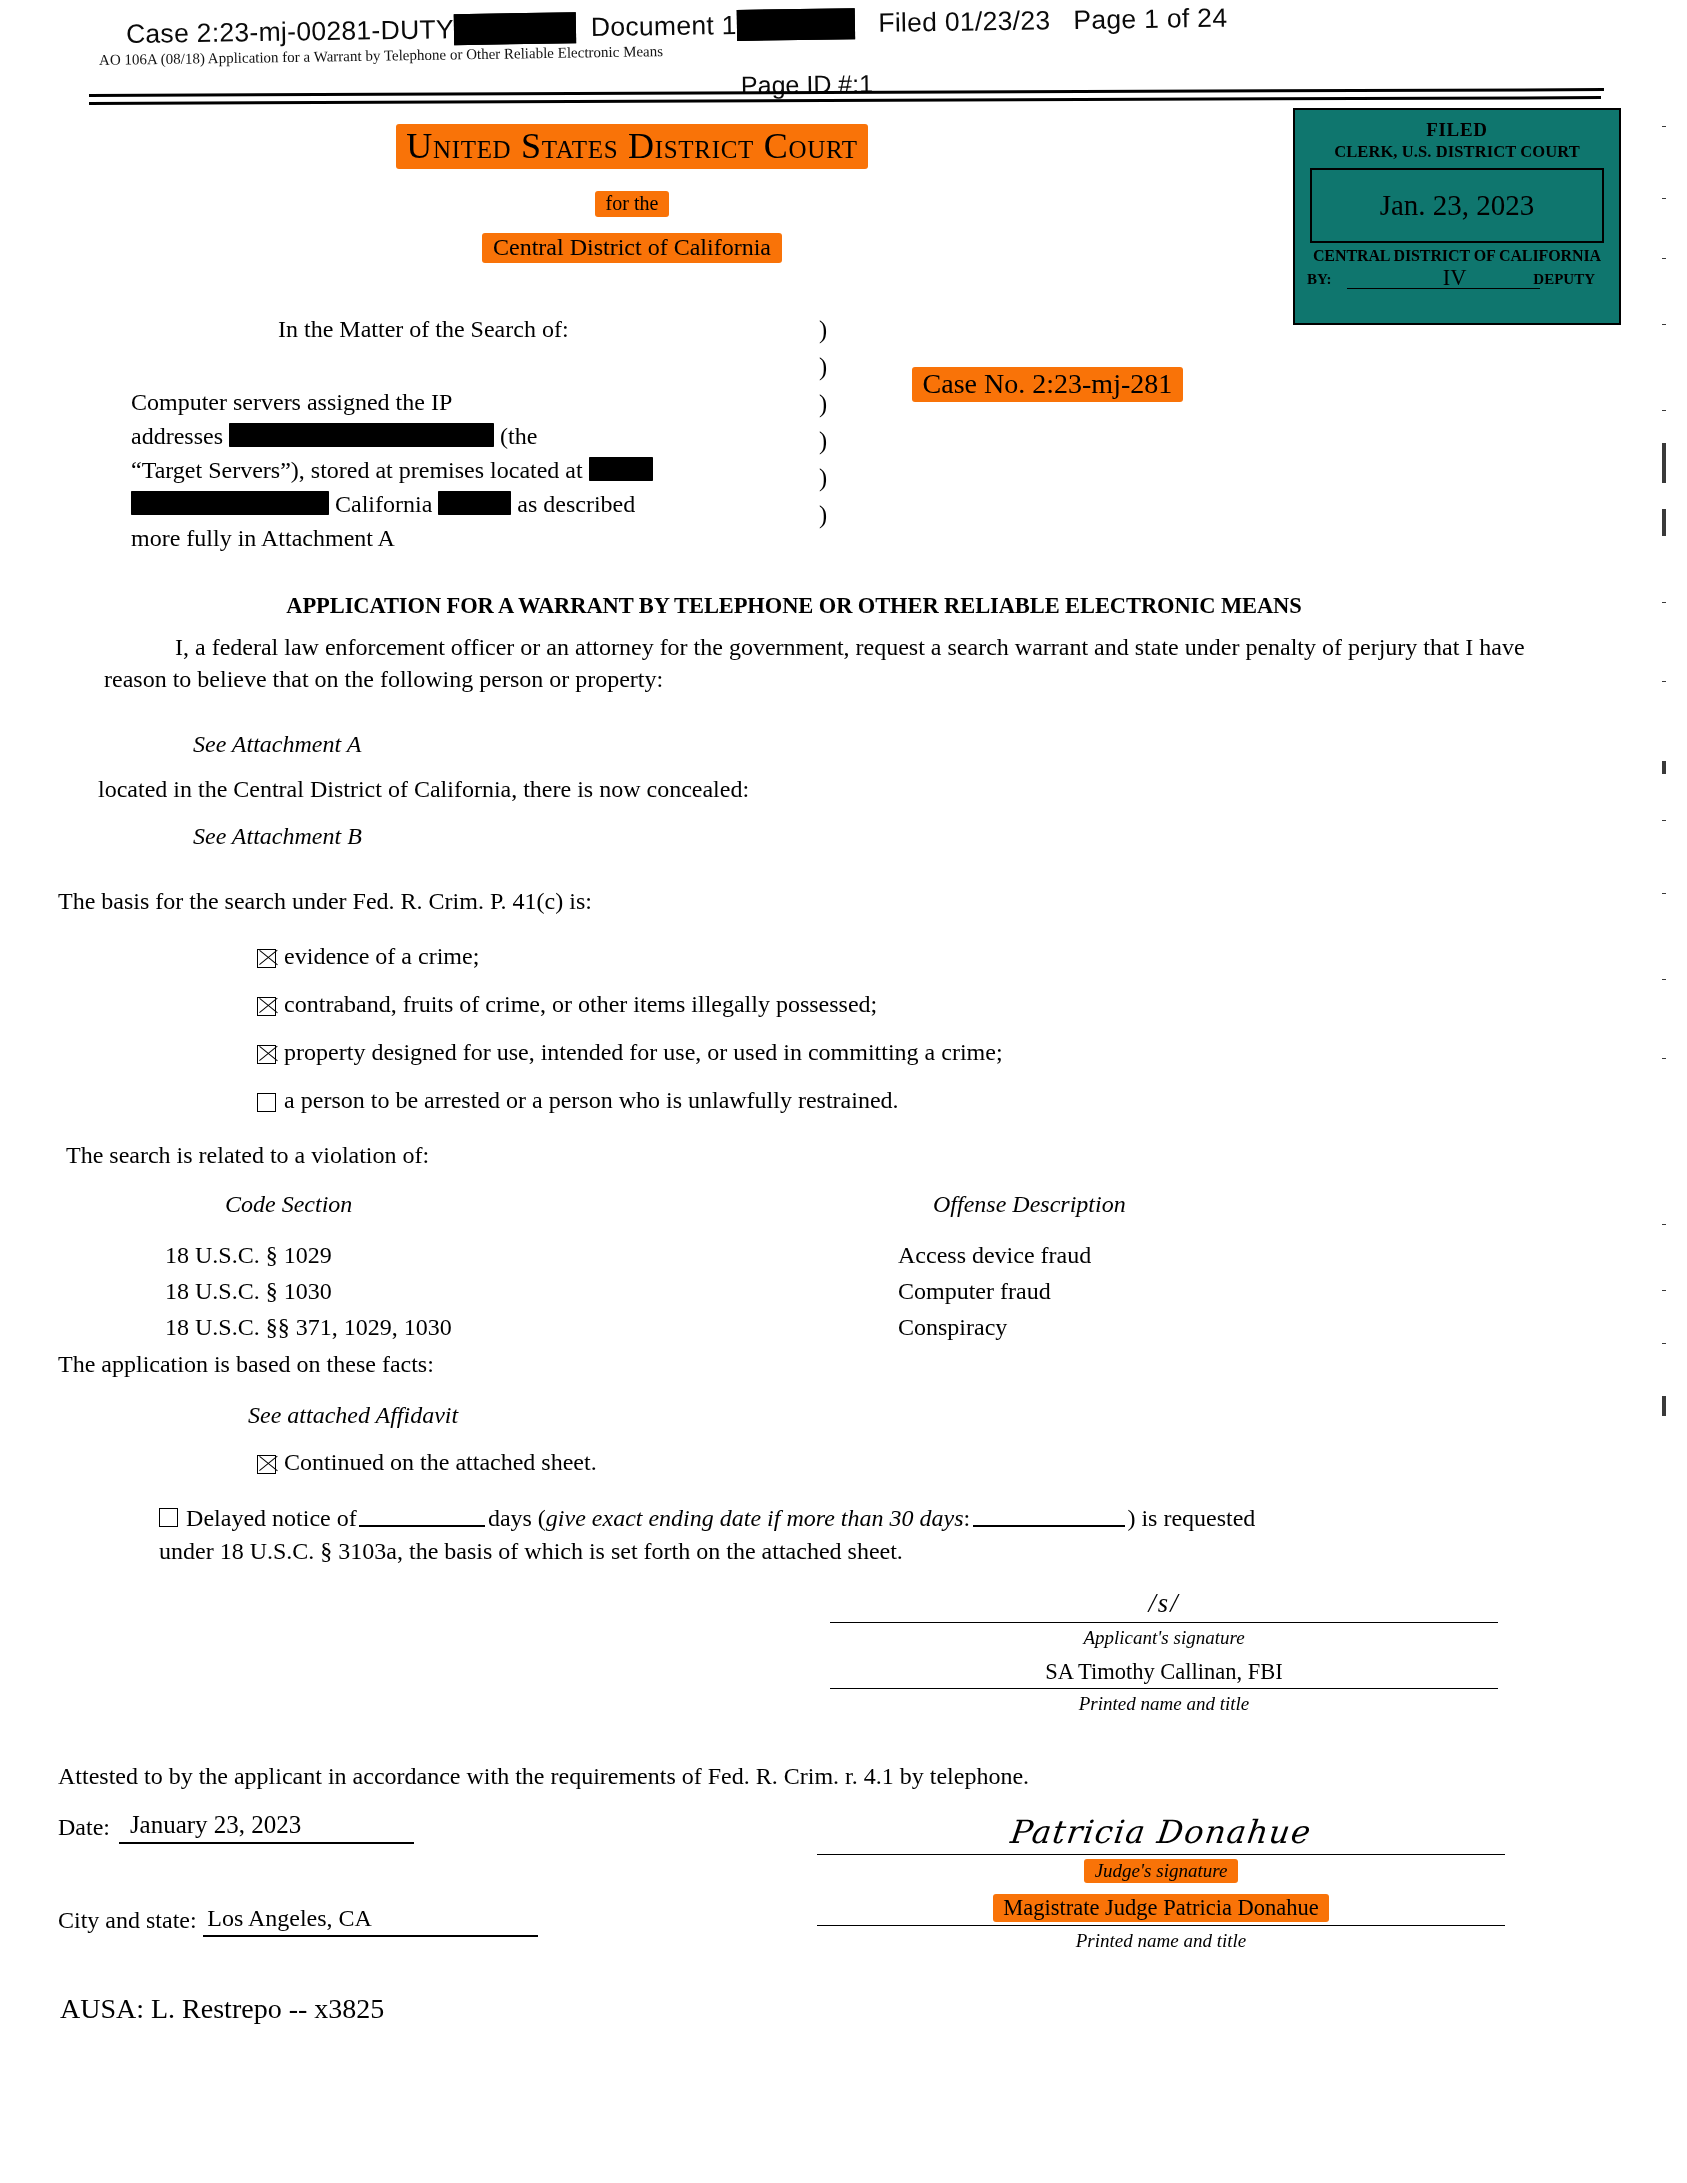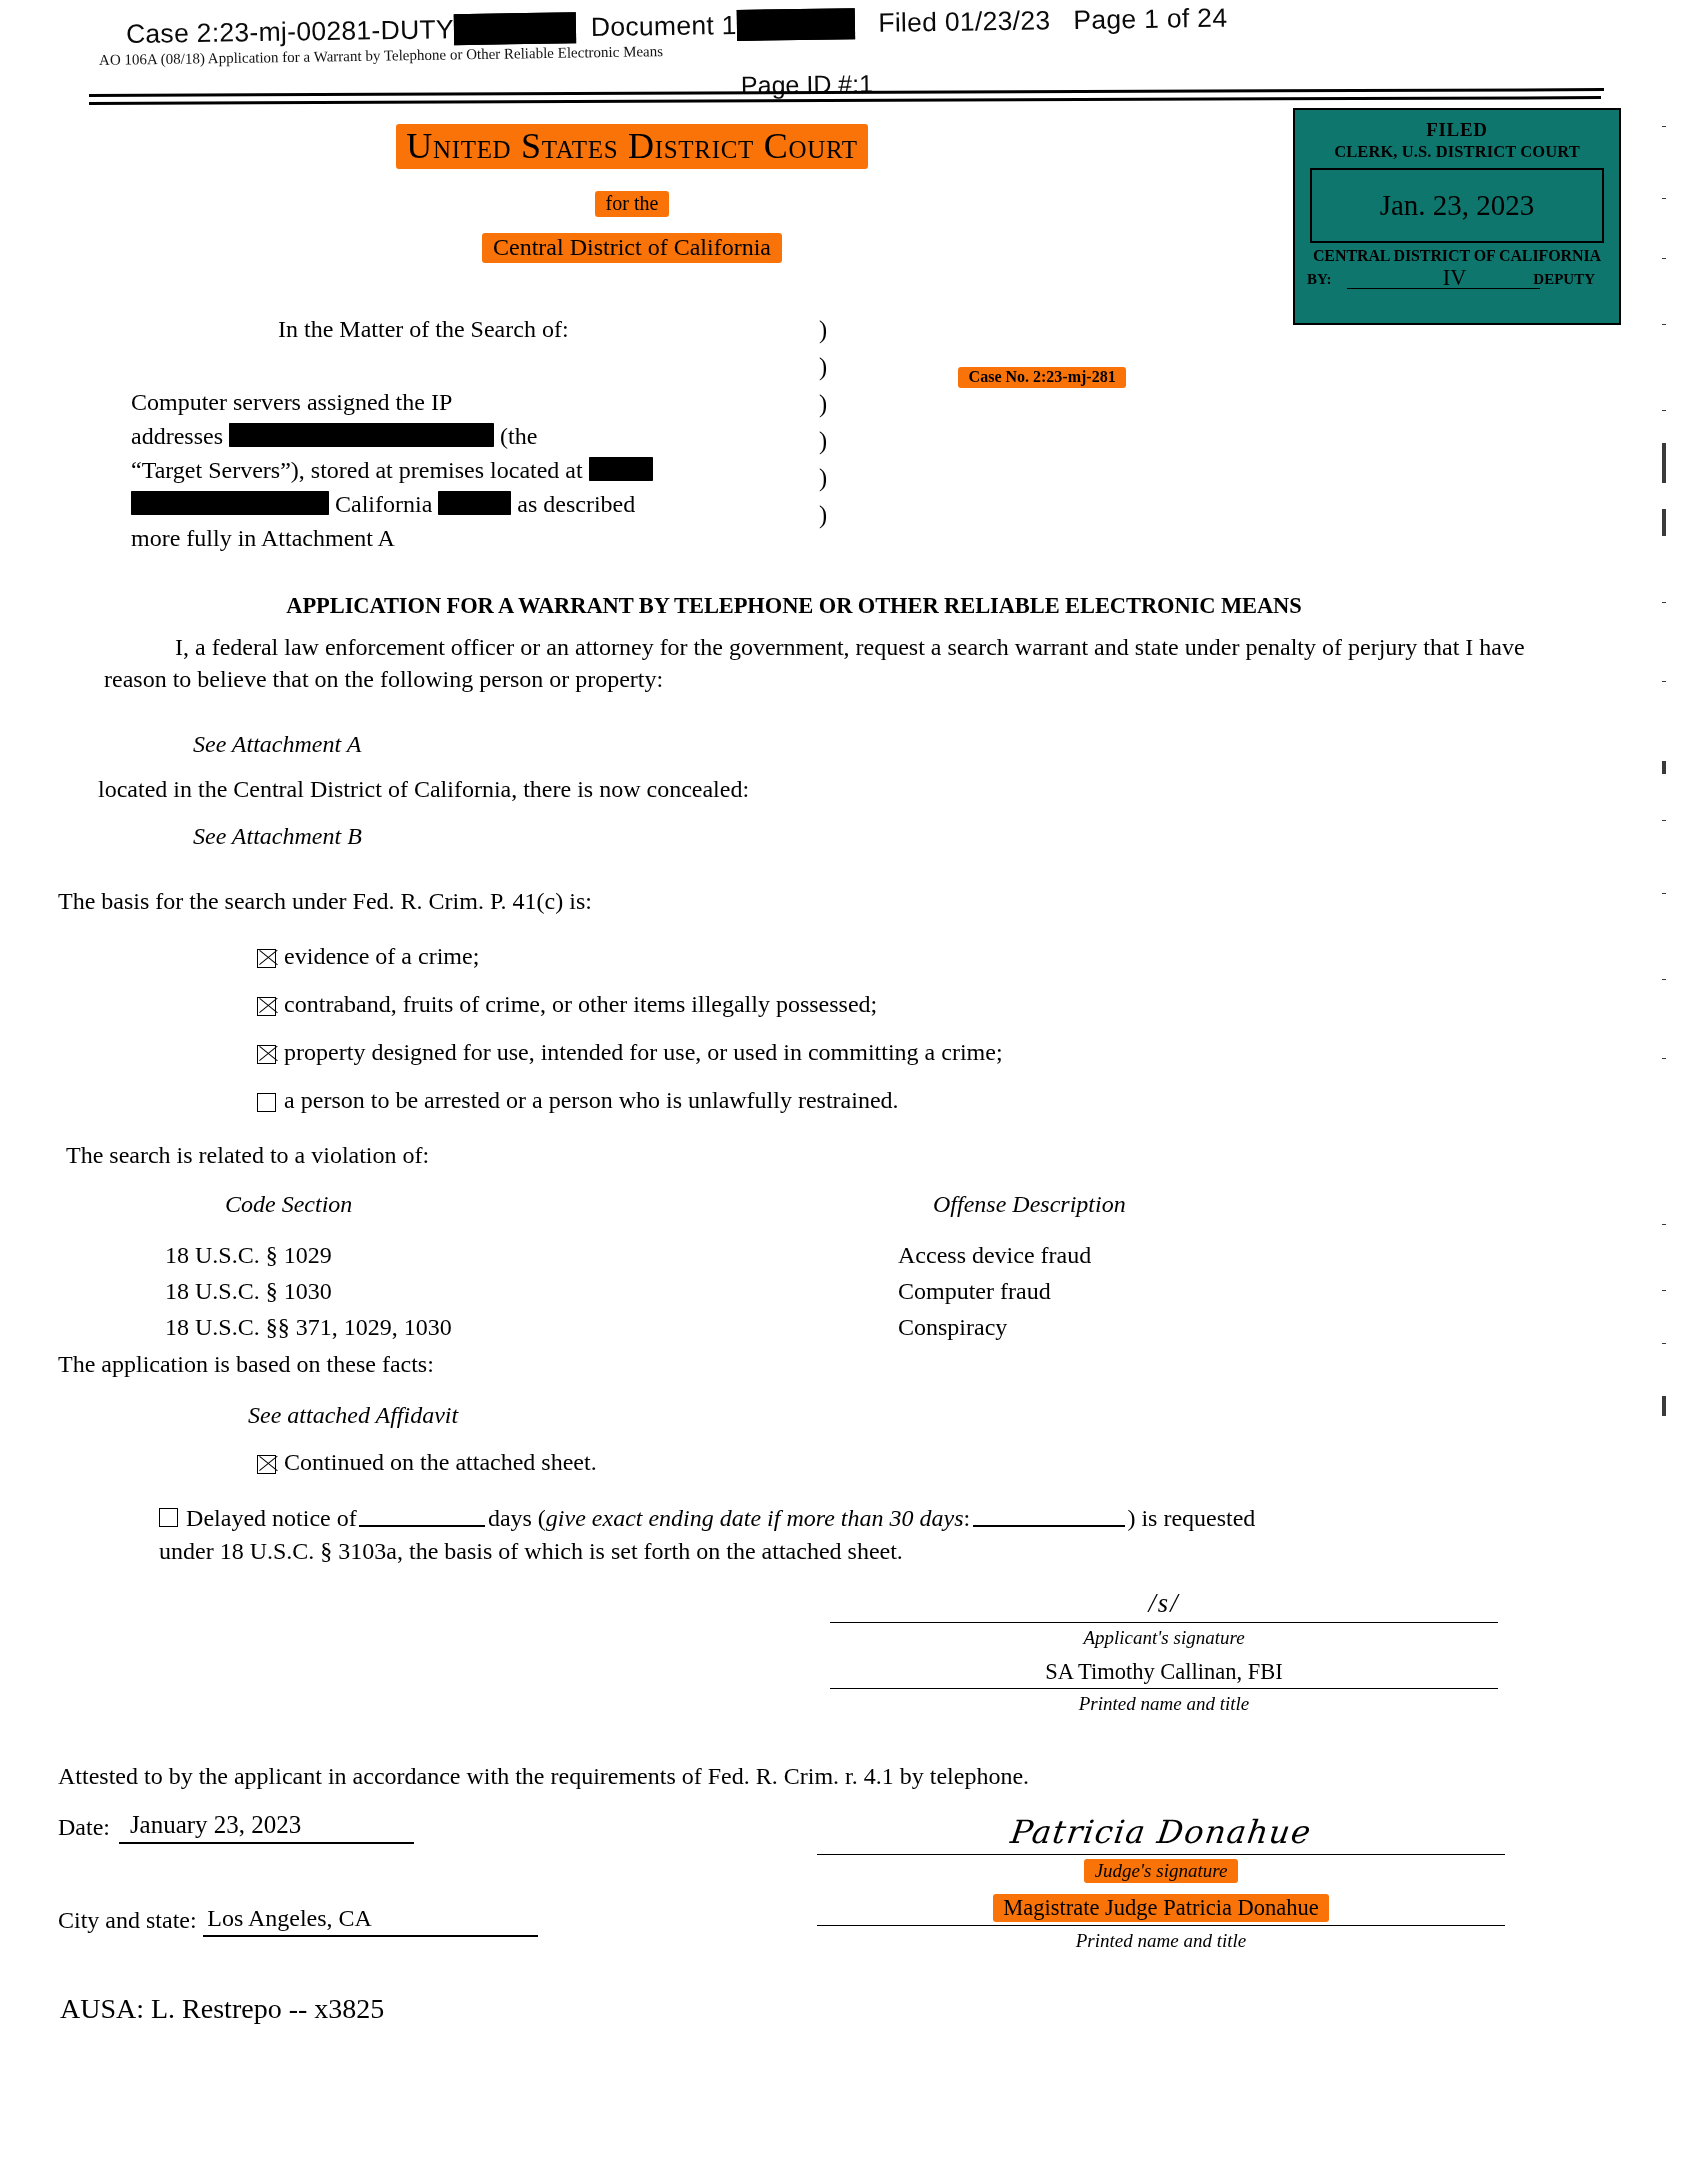--- a/index.html
+++ b/index.html
@@ -212,25 +212,24 @@
   }
   .paren-col {
     position: absolute;
     left: 819px;
     top: 311px;
     font-size: 24.5px;
     line-height: 37px;
   }
   .caseno {
     position: absolute;
-    left: 958px;
+    left: 912px;
     top: 367px;
-    font-size: 16px;
-    white-space: nowrap;
-    font-weight: bold;
+    font-size: 28px;
+    white-space: nowrap;
   }
 
   
   .apptitle {
     position: absolute;
     left: 0; top: 593px;
     width: 1588px;
     text-align: center;
     font-size: 22.5px;
     font-weight: bold;

